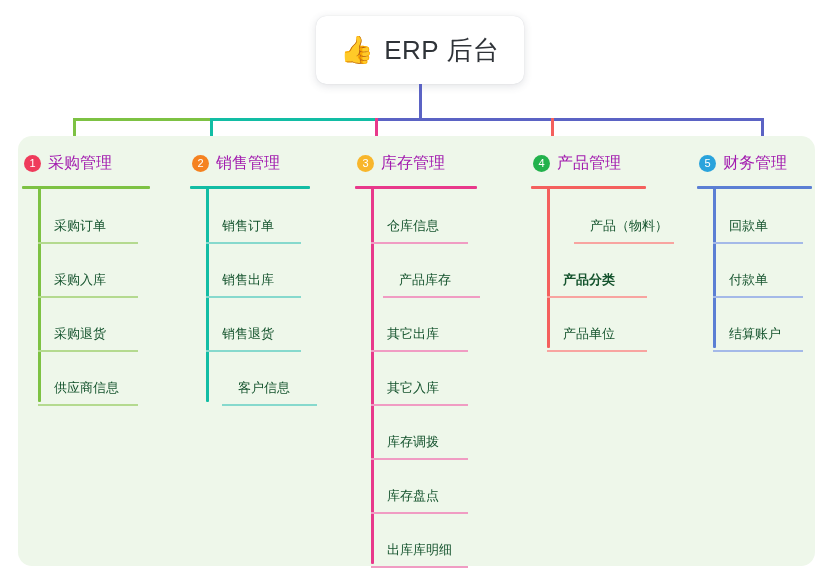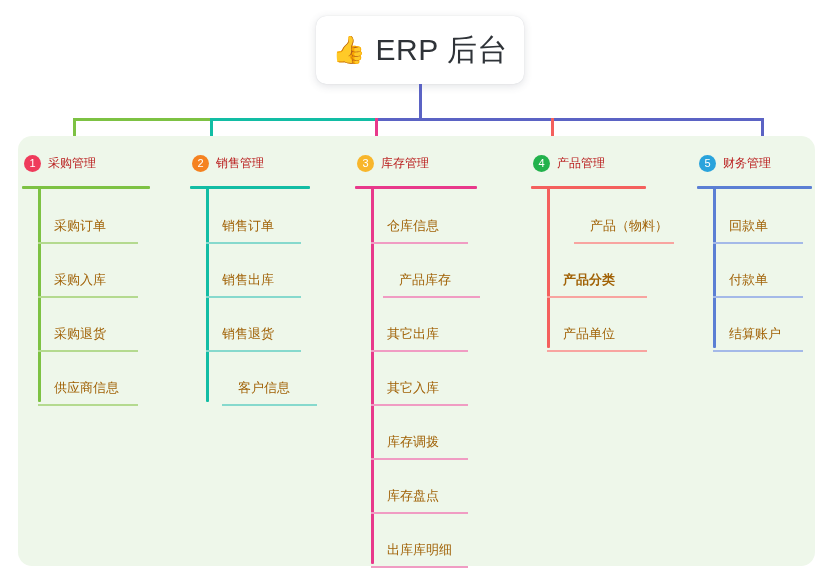--- a/index.html
+++ b/index.html
@@ -17,21 +17,21 @@
     left: 316px; top: 16px;
     width: 208px; height: 68px;
     background: #ffffff;
     border-radius: 10px;
     box-shadow: 0 2px 9px rgba(60,70,90,0.16), 0 0 1px rgba(60,70,90,0.20);
     display: flex; align-items: center; justify-content: center;
     gap: 10px;
   }
   .root-icon { font-size: 27px; line-height: 1; }
   .root-title {
-    font-size: 30px;
+    font-size: 26px;
     color: #2f3338;
     letter-spacing: .5px;
     white-space: nowrap;
   }
 
   
   .line { position: absolute; }
   .vline { width: 3px; }
   .hline { height: 3px; }
 
@@ -55,36 +55,36 @@
     width: 17px; height: 17px;
     border-radius: 50%;
     color: #ffffff;
     font-size: 11px;
     line-height: 17px;
     text-align: center;
     flex: 0 0 auto;
     font-weight: normal;
   }
   .col-title {
-    font-size: 12px;
-    color: #b91c1c;
+    font-size: 16px;
+    color: #a21caf;
     white-space: nowrap;
   }
   .head-rule { height: 3px; border-radius: 1px; }
 
   .spine { position: absolute; width: 3px; border-radius: 1px; }
 
   .leaf {
     position: absolute;
     left: 16px;
     height: 54px;
   }
   .leaf-label {
     font-size: 13px;
-    color: #a16207;
+    color: #14532d;
     white-space: nowrap;
     position: absolute;
     left: 16px; bottom: 9px;
   }
   .leaf-rule {
     position: absolute;
     left: 0; bottom: 0;
     height: 2px;
   }
 </style>

